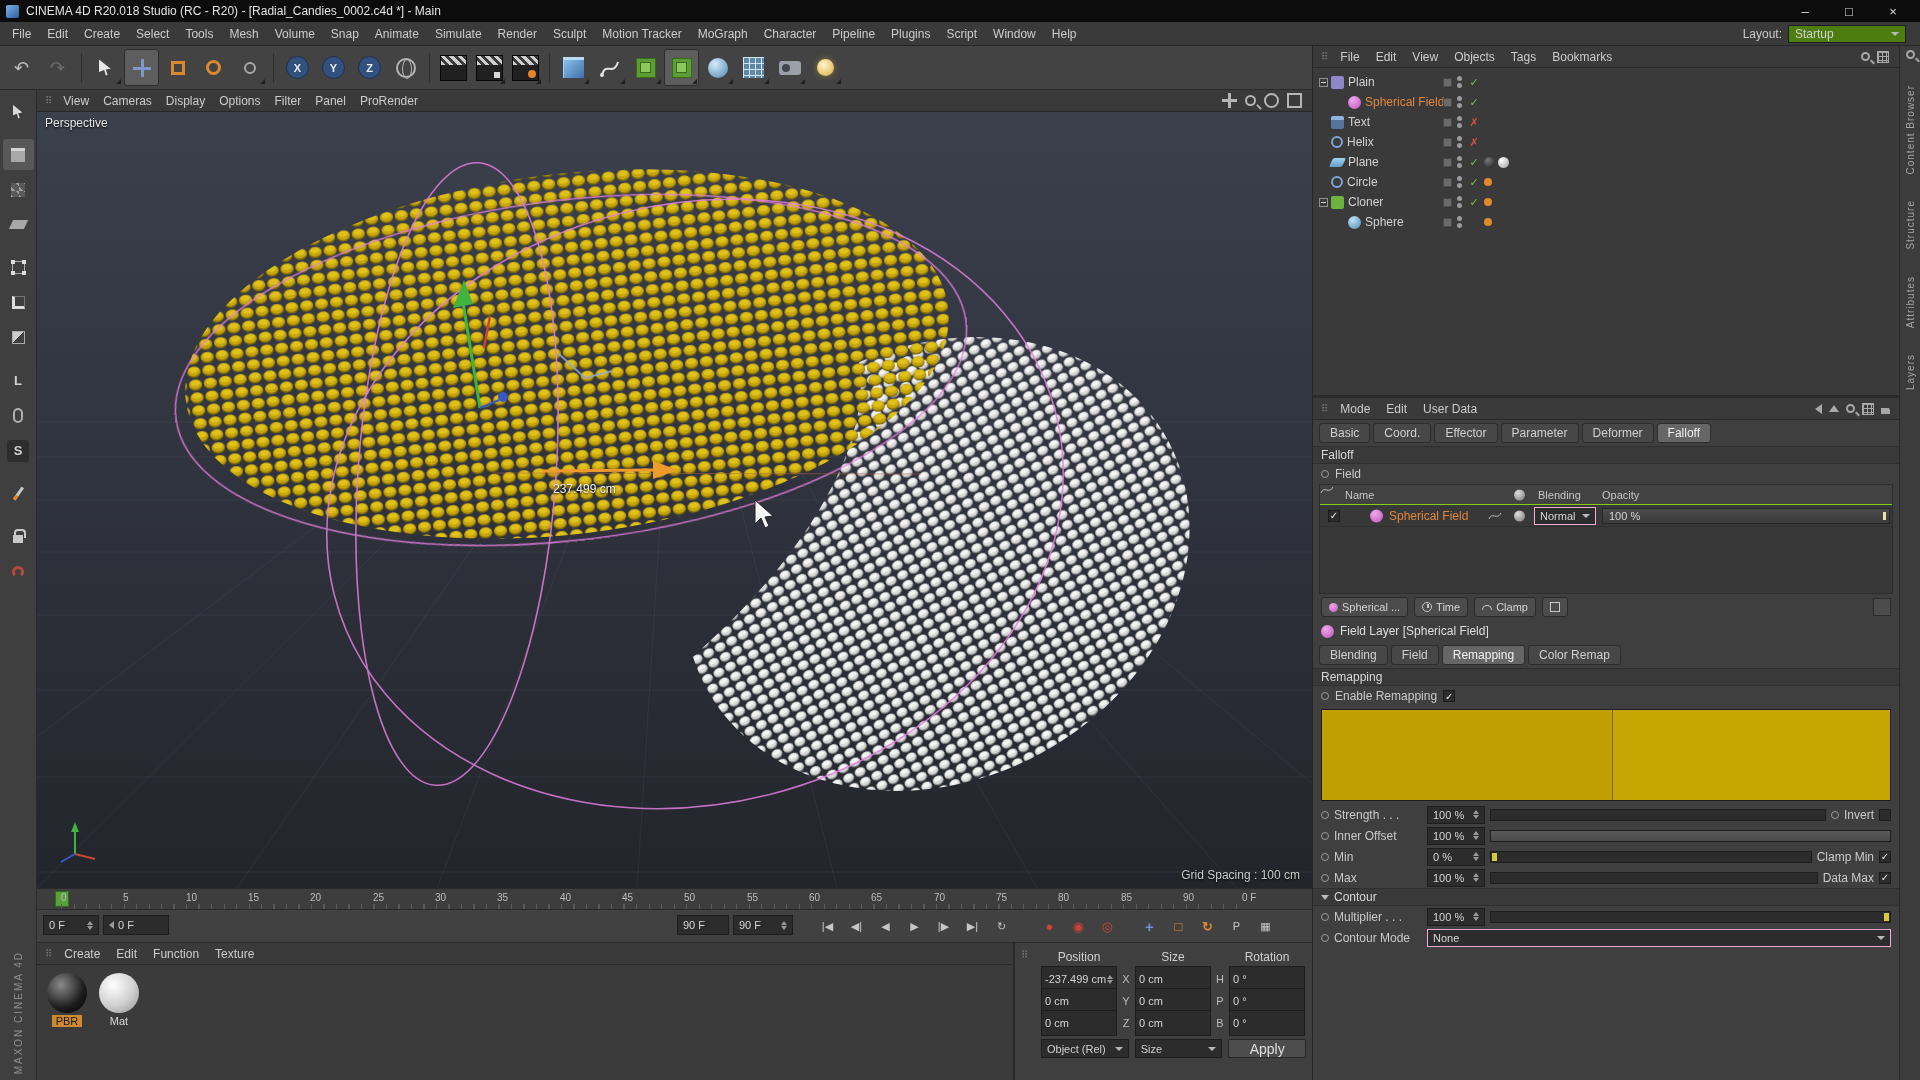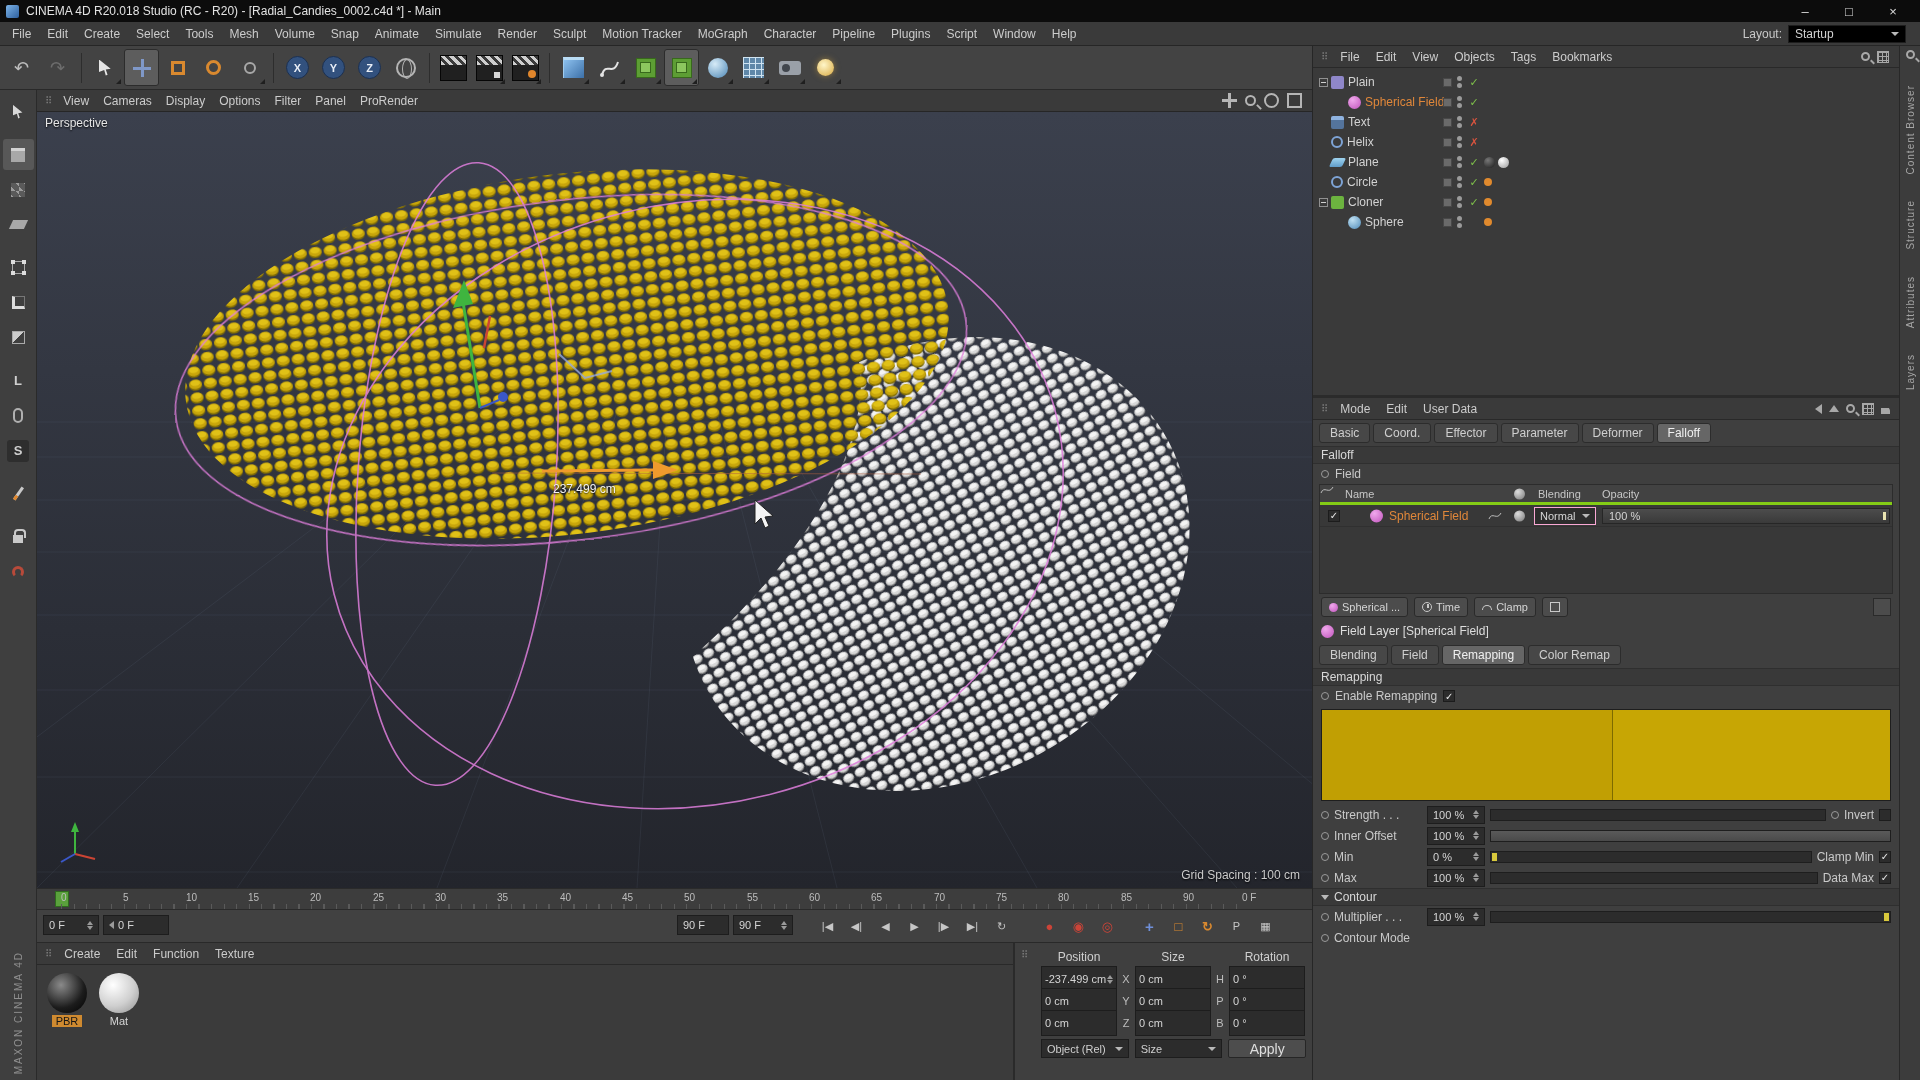--- a/index.html
+++ b/index.html
@@ -14,21 +14,21 @@
   .titletext { flex:1; white-space:nowrap; overflow:hidden; }
   .winbtns { display:flex; gap:2px; }
   .winbtn { width:42px; height:20px; display:flex; align-items:center; justify-content:center;
             color:#dcdcdc; font-size:13px; }
 
   
   .menubar { position:absolute; left:0; top:22px; width:1920px; height:24px; background:#3a3a3a;
              border-bottom:1px solid #262626; display:flex; align-items:center; padding:0 4px; }
   .mitem { padding:0 8px; height:100%; display:flex; align-items:center; color:#cccccc; cursor:default; }
   .menuright { margin-left:auto; display:flex; align-items:center; gap:6px; padding-right:10px; }
-  .layoutsel { width:118px; height:18px; background:#000000; border:1px solid #1d1d1d;
+  .layoutsel { width:118px; height:18px; background:#4d7c0f; border:1px solid #1d1d1d;
                display:flex; align-items:center; padding:0 6px; color:#d2d2d2; }
   .caret { width:0; height:0; border-left:4px solid transparent; border-right:4px solid transparent;
            border-top:4px solid #b9b9b9; margin-left:auto; }
 
   
   .toolbar { position:absolute; left:0; top:46px; width:1312px; height:44px; background:#434343;
              border-bottom:1px solid #292929; display:flex; align-items:center; padding:0 4px; gap:1px; }
   .tsep { width:1px; height:30px; background:#2d2d2d; margin:0 5px; }
   .tb { width:35px; height:37px; display:flex; align-items:center; justify-content:center;
         position:relative; border-radius:3px; }
@@ -229,21 +229,21 @@
   .amtitle { height:22px; display:flex; align-items:center; gap:6px; padding:0 8px; color:#dedede; }
   .amtabs { display:flex; gap:3px; padding:3px 6px; height:26px; }
   .tab { padding:2px 10px; background:#474747; border:1px solid #2c2c2c; border-radius:3px;
          color:#cfcfcf; font-size:12px; }
   .tab.active { background:#666666; color:#f0f0f0; }
   .secheader { height:18px; background:#393939; border-top:1px solid #2f2f2f; border-bottom:1px solid #2f2f2f;
                display:flex; align-items:center; padding:0 8px; color:#d8d8d8; gap:5px; }
   .amrow { height:20px; display:flex; align-items:center; gap:6px; padding:0 8px; }
   .adot { width:8px; height:8px; border:1px solid #9a9a9a; border-radius:50%; flex:none; }
   .ftable { margin:0 6px; border:1px solid #2c2c2c; background:#383838; }
-  .fthead { height:20px; background:#424242; border-bottom:3px solid #84cc16; position:relative;
+  .fthead { height:20px; background:#424242; border-bottom:1px solid #84cc16; position:relative;
             font-size:11px; color:#c6c6c6; }
   .fthead span, .ftrow > * { position:absolute; top:50%; transform:translateY(-50%); }
   .ftrow { height:22px; position:relative; border-bottom:1px solid #303030; }
   .ftempty { height:66px; }
   .cbox { width:12px; height:12px; background:#2c2c2c; border:1px solid #1c1c1c; display:flex;
           align-items:center; justify-content:center; font-size:10px; color:#e8e8e8; }
   .sphico { width:13px; height:13px; border-radius:50%; background:radial-gradient(circle at 35% 30%,#f0a8ec,#c054bc); }
   .ballico { width:11px; height:11px; border-radius:50%; background:radial-gradient(circle at 35% 30%,#ddd,#777); }
   .dd { background:#2c2c2c; border:1px solid #f9a8d4; height:18px; display:flex !important; align-items:center;
         padding:0 5px; color:#d5d5d5; font-size:11px; }
@@ -1002,20 +1002,24 @@
             <i class="dn"></i>
           </span>
         </span>
       <span class="track">
           <span class="notch" style="right:1px"></span>
         </span>
     </div>
     <div class="prow">
       <span class="adot"></span>
       <span class="plabel w88">Contour Mode</span>
+      <span class="dd" style="flex:1;position:relative">
+        <span>None</span>
+        <span class="caret"></span>
+      </span>
     </div>
   </div>
 </div>
 
 <div class="rightstrip">
   <span class="pmi pmi-mag"></span>
   <span class="vtab">Content Browser</span>
   <span class="vtab">Structure</span>
   <span class="vtab">Attributes</span>
   <span class="vtab">Layers</span>

